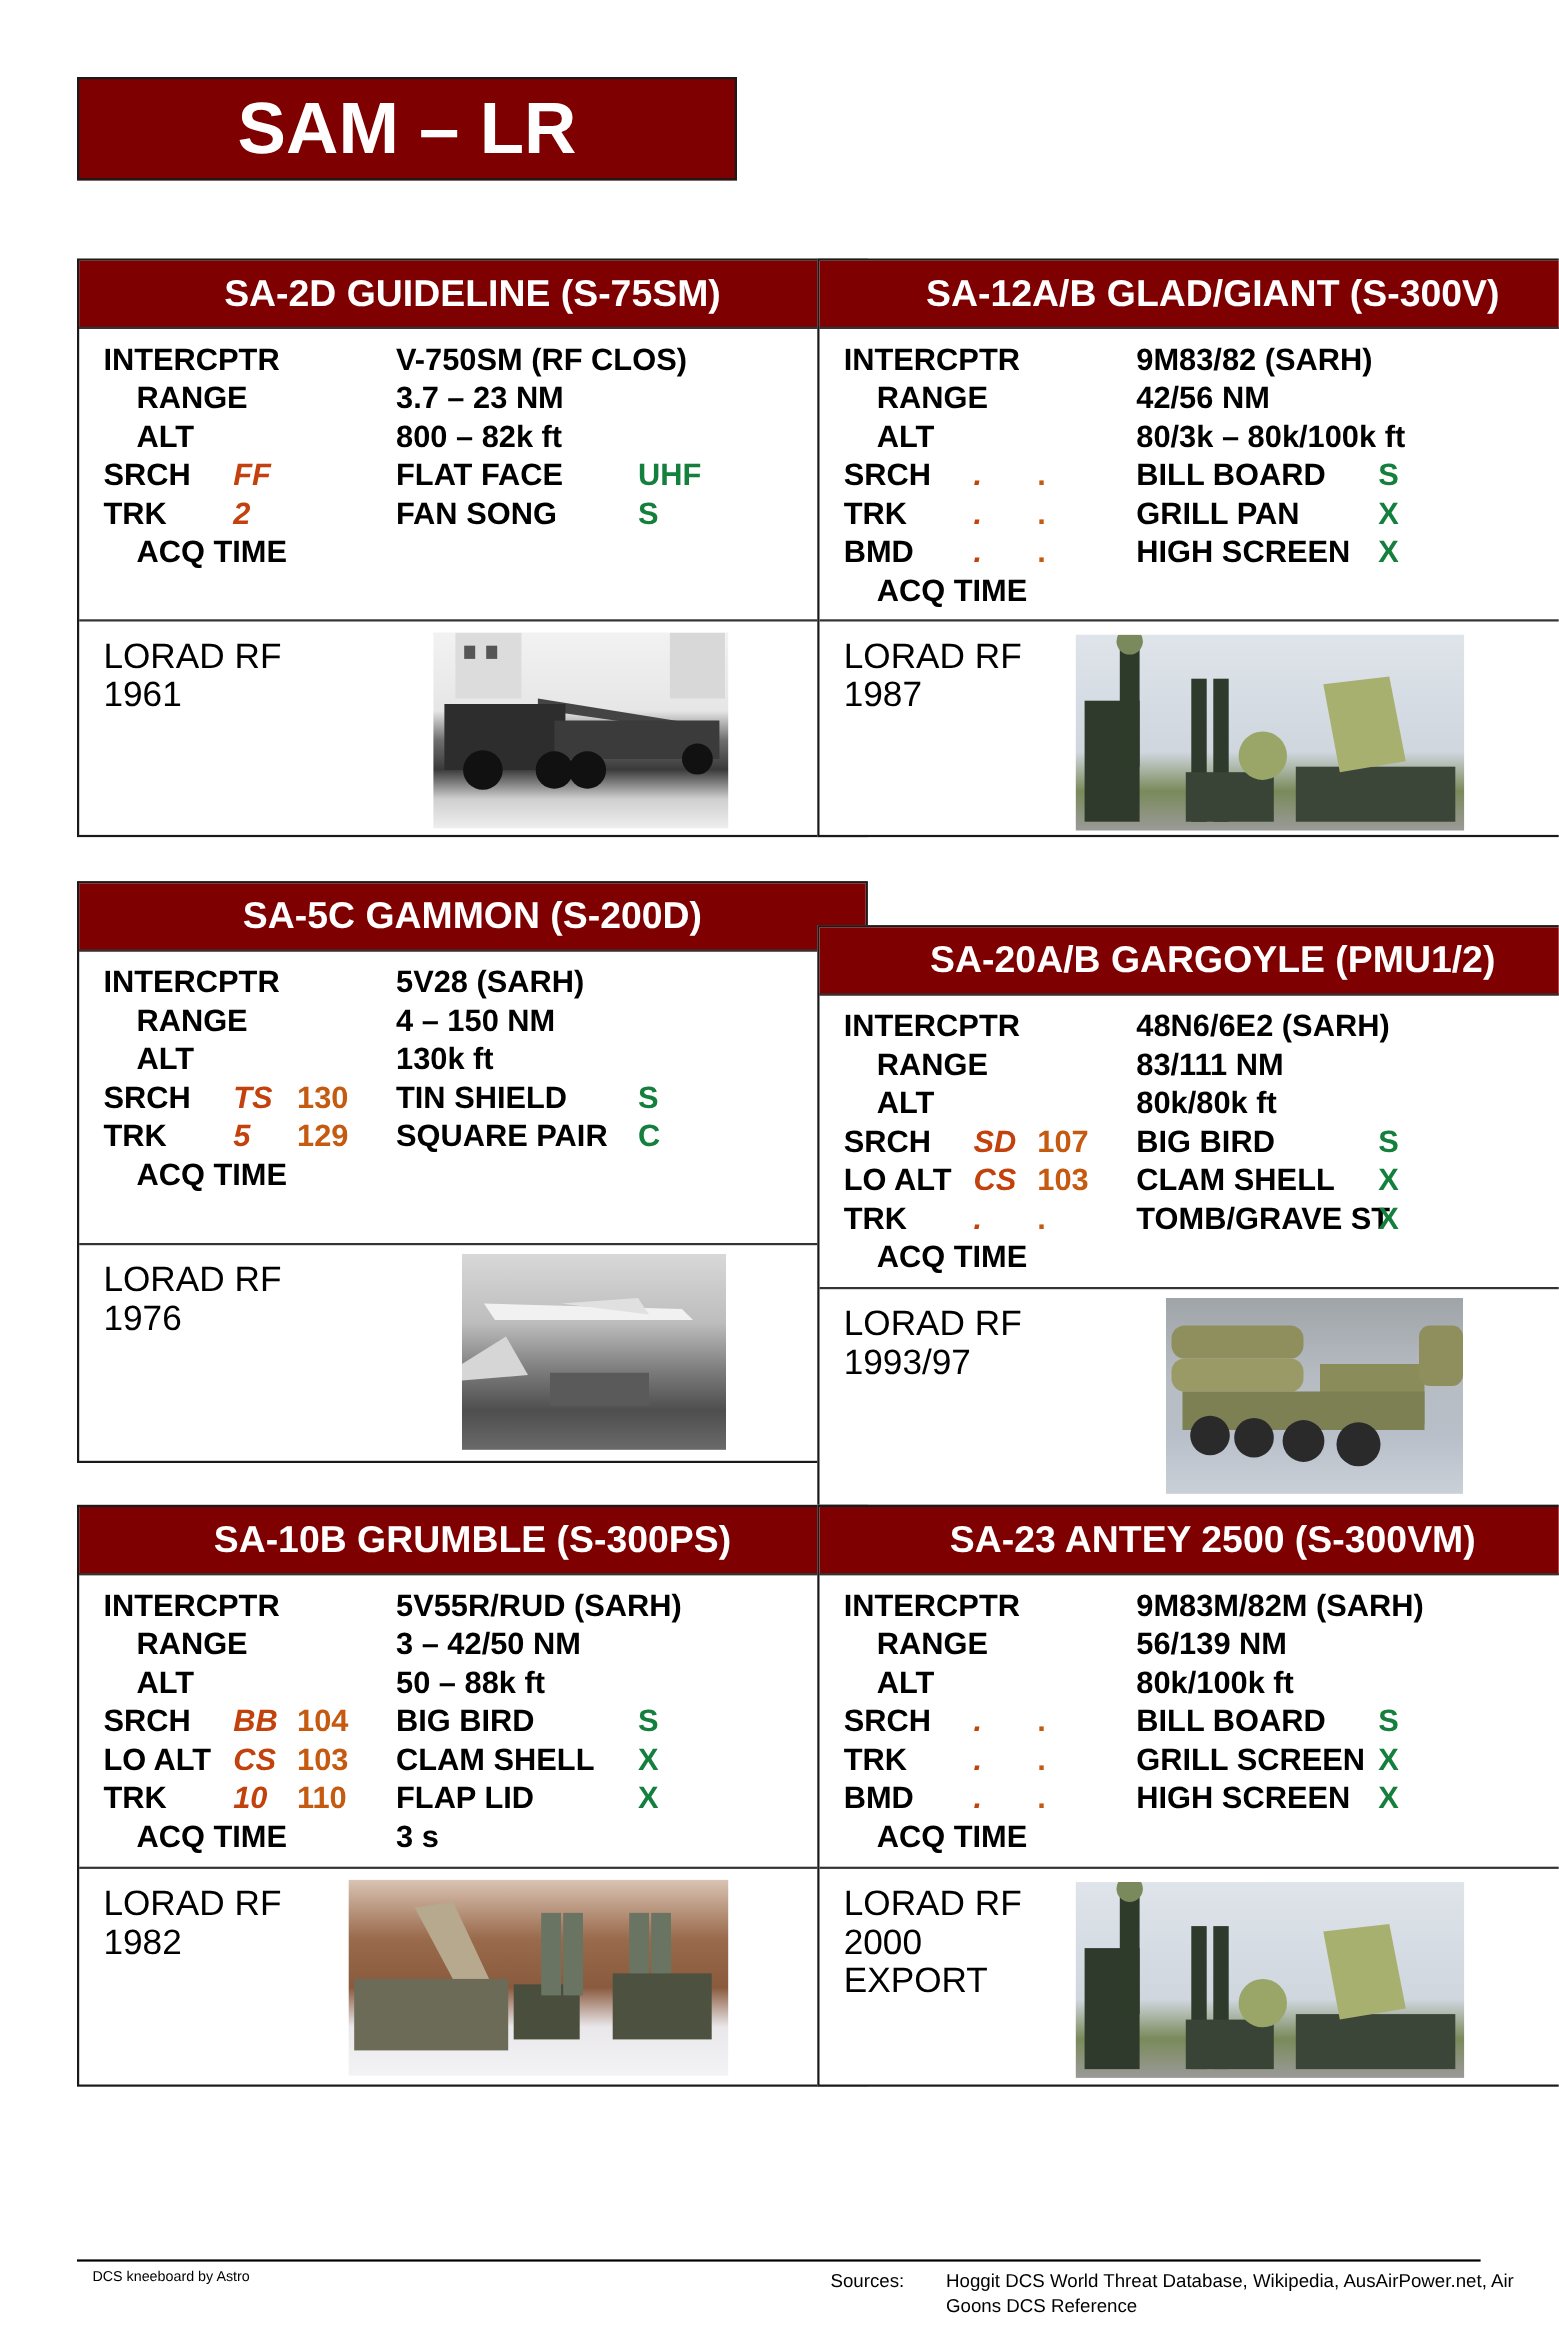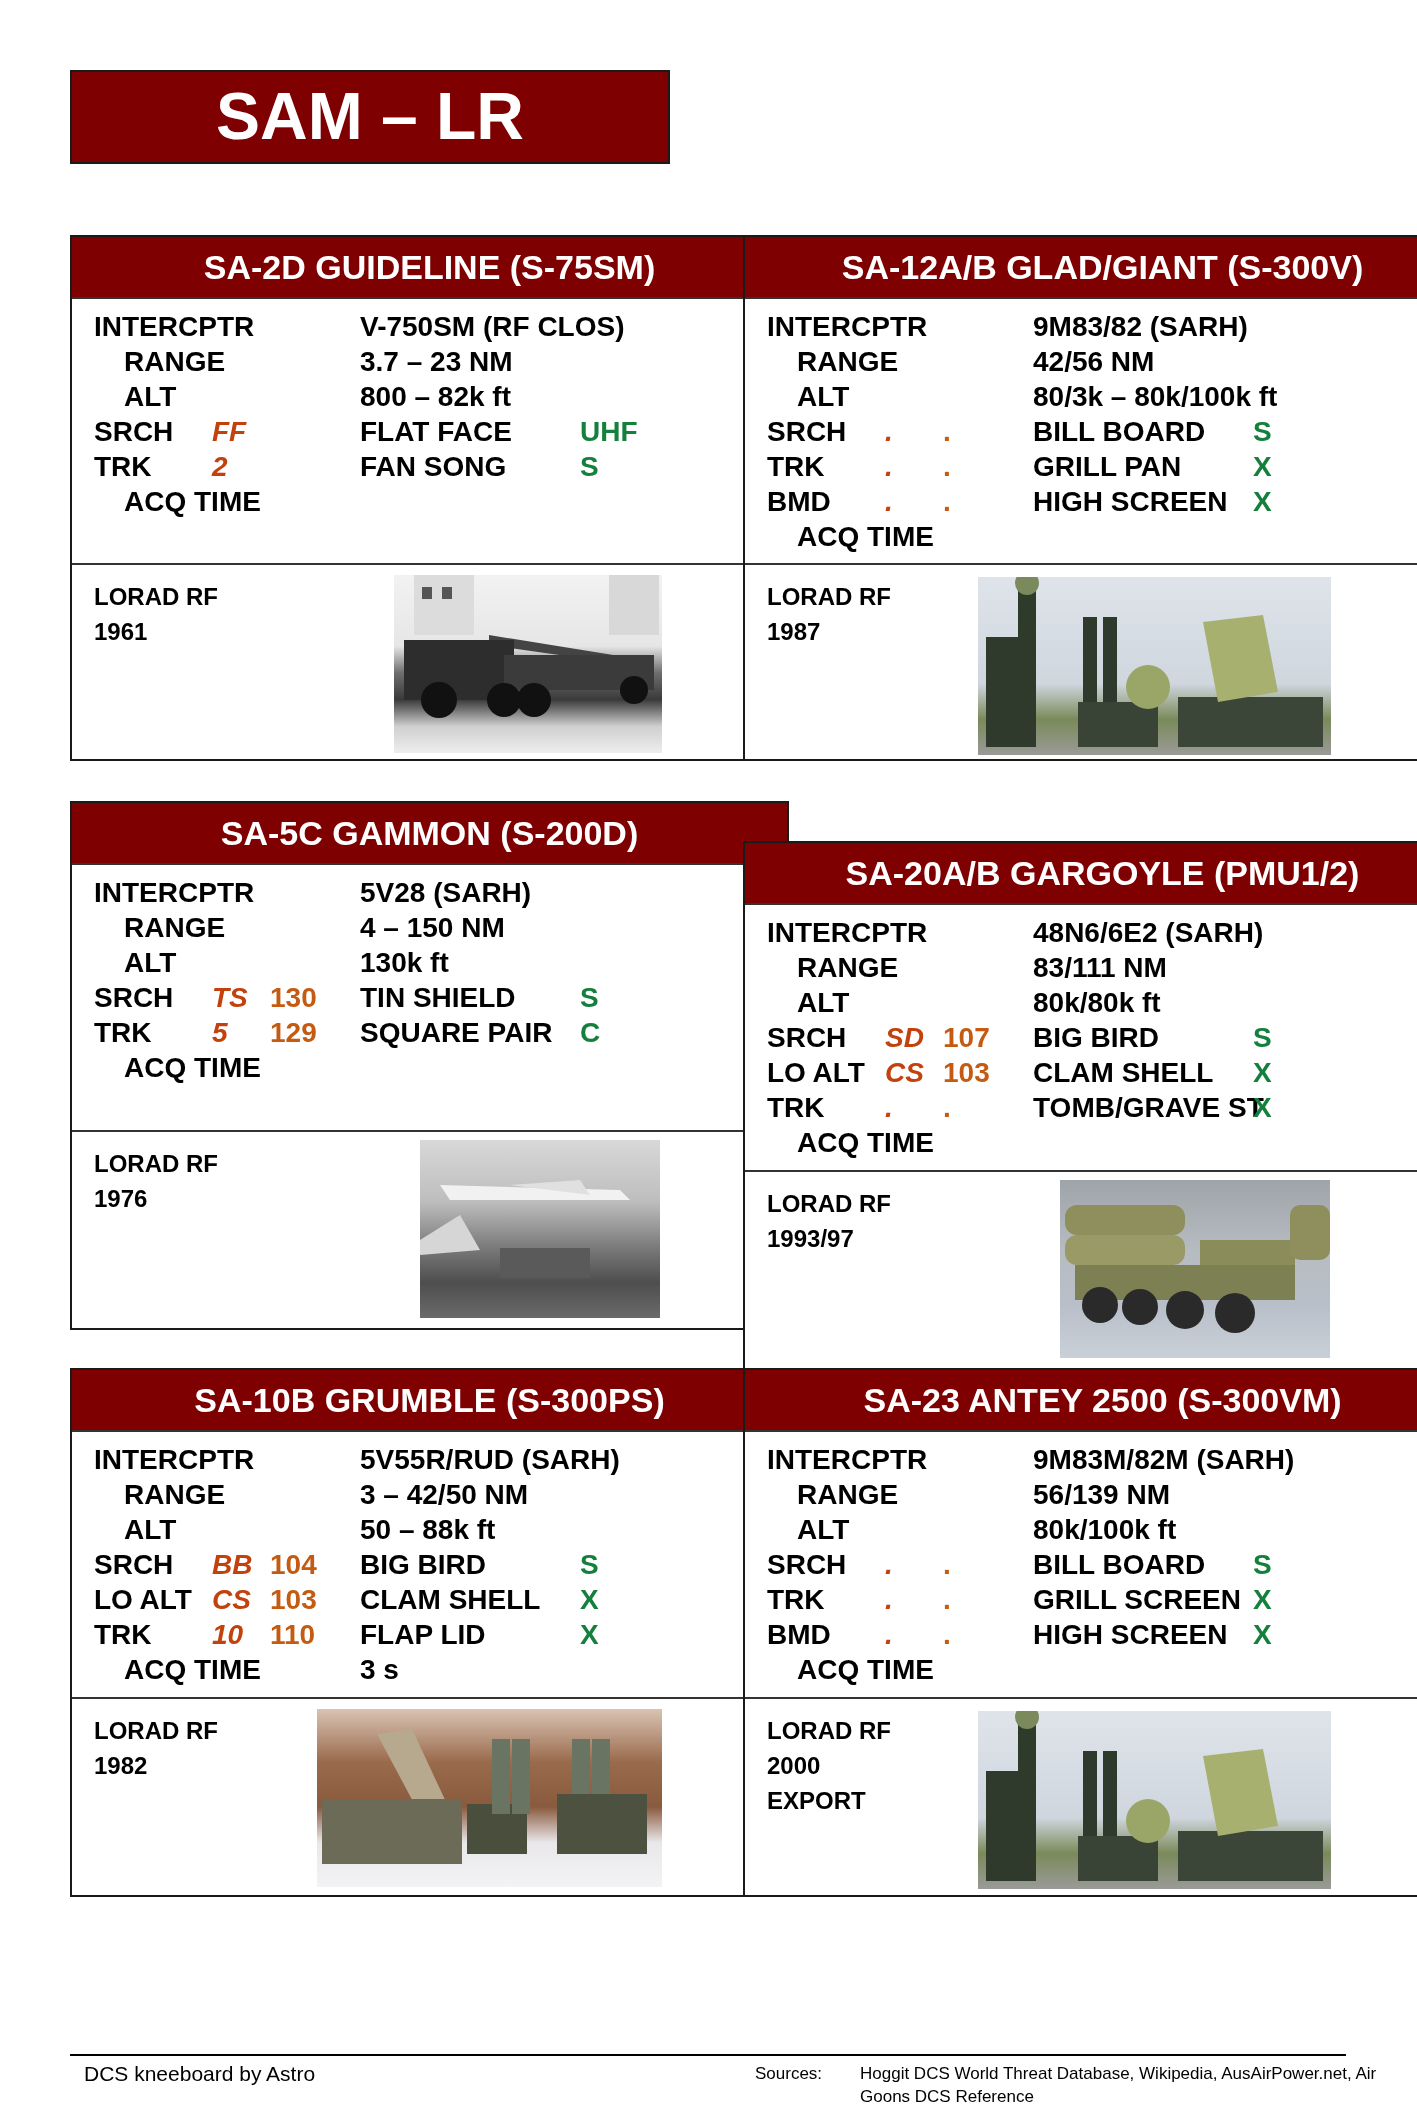--- a/index.html
+++ b/index.html
@@ -29,30 +29,30 @@
     }
     .row span { position: absolute; top: 0; }
     .c-label { left: 22px; }
     .c-label.indent { left: 52px; }
     .c-code { left: 140px; color: #c2410c; font-style: italic; }
     .c-num { left: 198px; color: #c55a11; }
     .c-val { left: 288px; }
     .c-band { left: 508px; color: #15803d; text-align: center; }
     .card-foot { position: relative; }
     .foot-text {
-      position: absolute; left: 22px; top: 14px; font-size: 24px; font-weight: bold; line-height: 35px;
+      position: absolute; left: 22px; top: 14px; font-size: 32px; font-weight: normal; line-height: 35px;
     }
     .photo {
       position: absolute; overflow: hidden;
     }
     .footer-line {
       position: absolute; left: 70px; top: 2054px; width: 1276px; height: 2px; background: #000;
     }
     .footer-left {
-      position: absolute; left: 84px; top: 2062px; font-size: 21px; color: #000;
+      position: absolute; left: 84px; top: 2062px; font-size: 13px; color: #000;
     }
     .footer-right {
       position: absolute; left: 755px; top: 2062px; font-size: 17px; color: #000; line-height: 23px;
     }
     .footer-right .src-label { position: absolute; left: 0; top: 0; white-space: nowrap; }
     .footer-right .src-text { position: absolute; left: 105px; top: 0; width: 520px; }
   </style>
 </head>
 <body>
 

